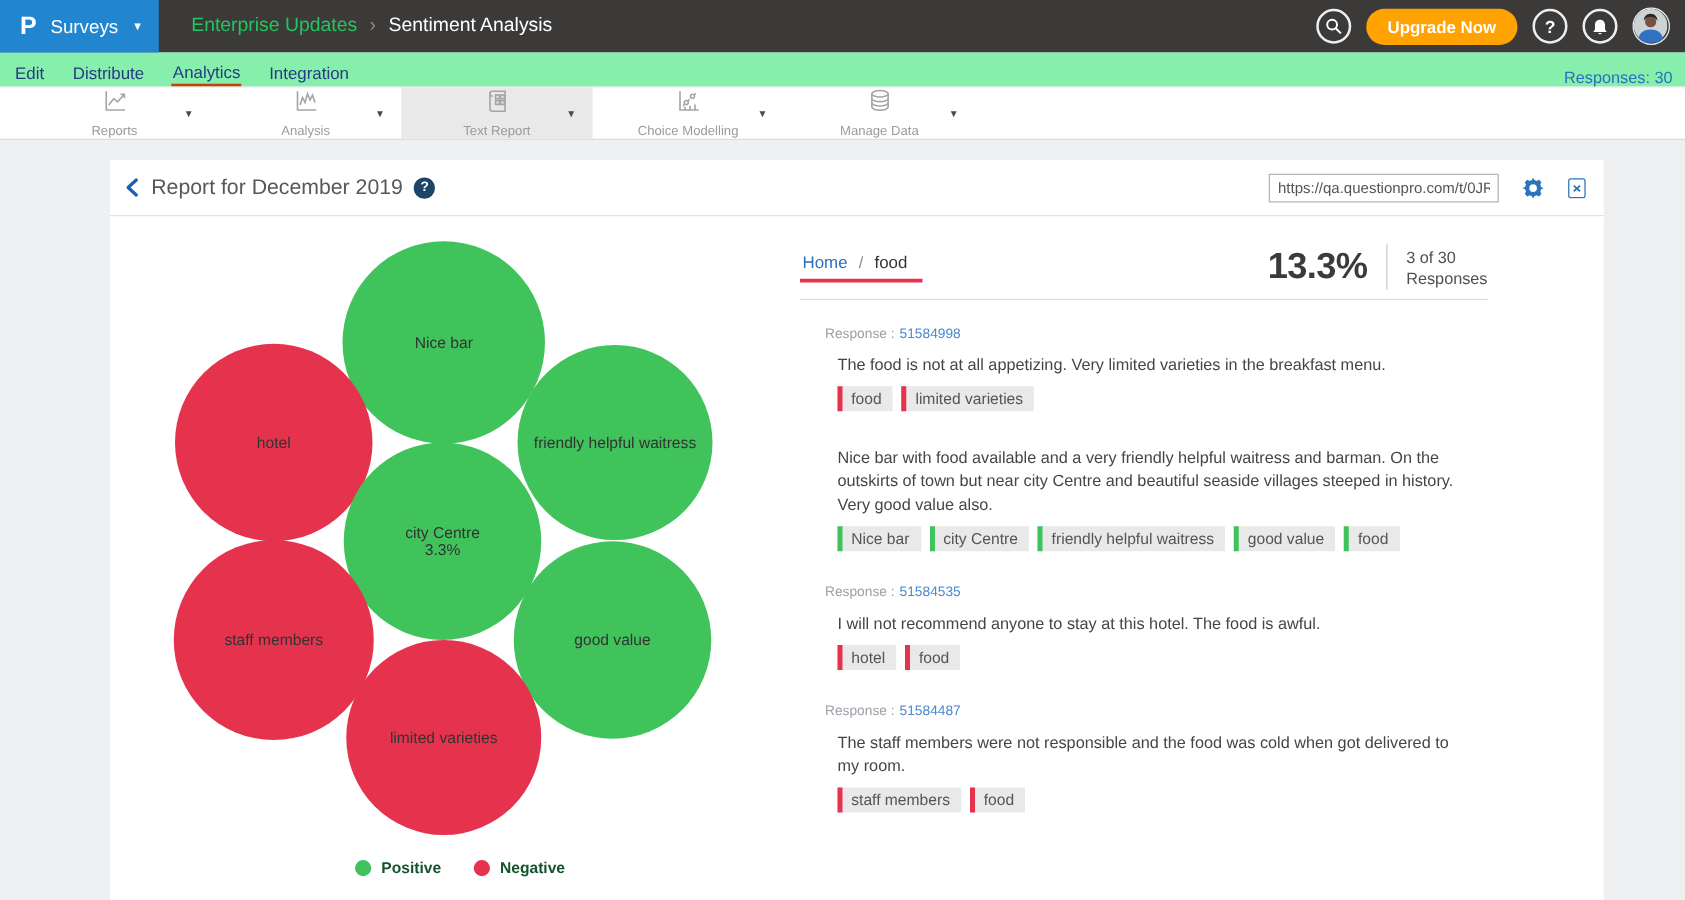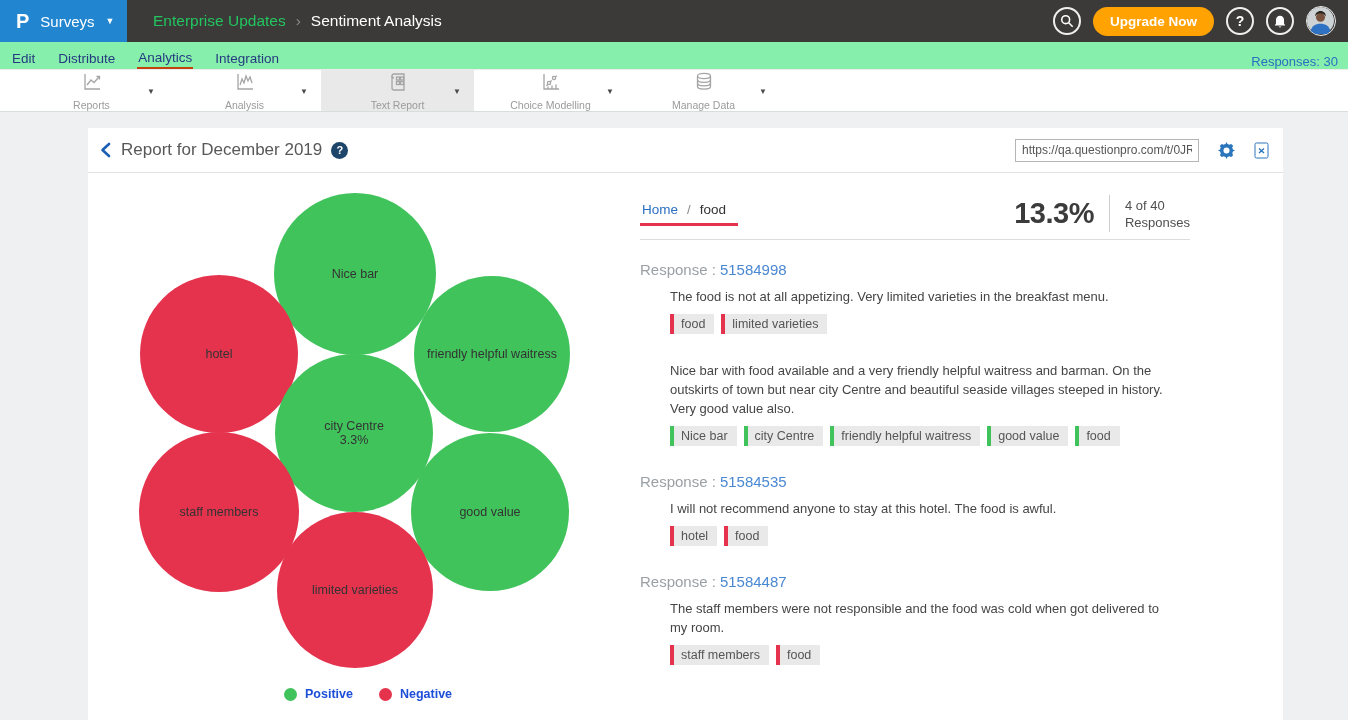--- a/index.html
+++ b/index.html
@@ -57,39 +57,39 @@
   .icon-btn { cursor:pointer; display:flex; align-items:center; }
 
   .card-body { display:flex; height:553px; }
 
   
   .chart-area { width:552px; flex:none; position:relative; }
   .bubble { position:absolute; border-radius:50%; display:flex; flex-direction:column;
     align-items:center; justify-content:center; text-align:center; cursor:pointer;
     font-size:12.5px; color:#333; white-space:nowrap; }
   .legend { position:absolute; left:196px; top:514px; display:flex; gap:26px; align-items:center; }
-  .legend-item { display:flex; align-items:center; gap:8px; font-size:12.5px; font-weight:700; color:#1d4ed8; }
+  .legend-item { display:flex; align-items:center; gap:8px; font-size:12.5px; font-weight:700; color:#14532d; }
   .legend-dot { width:13px; height:13px; border-radius:50%; }
 
   
   .detail-panel { flex:1; padding:22px 93px 0 0; }
   .detail-header { display:flex; align-items:center; justify-content:space-between; }
   .crumbs { display:flex; gap:9px; align-items:baseline; border-bottom:3px solid #e5334e;
     padding:0 12px 6px 2px; }
   .crumb-home { font-size:13.5px; color:#2a6fc0; cursor:pointer; }
   .crumb-slash { font-size:13px; color:#888; }
   .crumb-food { font-size:13.5px; color:#333; }
   .stats { display:flex; align-items:center; }
   .pct-big { font-size:29px; font-weight:700; color:#3b3b3b; letter-spacing:-0.5px; }
   .stat-divider { width:1px; height:37px; background:#ccc; margin:0 15px; }
   .stat-count { font-size:13px; color:#4f4f4f; line-height:17px; }
   .detail-rule { border-bottom:1px solid #ddd; margin-top:7px; }
   .responses-list { margin-top:21px; }
   .response-item { margin-bottom:27px; }
-  .resp-head { font-size:15px; color:#9aa0a6; }
+  .resp-head { font-size:11px; color:#9aa0a6;margin-left:20px; }
   .resp-id { color:#4a88d2; margin-left:4px; cursor:pointer; }
   .resp-text { margin:9px 0 8px 30px; font-size:13px; color:#454545; line-height:19px; max-width:504px; }
   .resp-tags { margin-left:30px; display:flex; gap:7px; flex-wrap:wrap; }
   .tag { background:#e9e9e9; color:#555; font-size:12.5px; padding:3px 9px 3px 7px;
     border-left:4px solid #999; }
 </style>
 </head>
 <body>
 
 <div class="topbar">
@@ -266,21 +266,21 @@
         <div class="detail-header">
           <div class="crumbs">
             <span class="crumb-home">Home</span>
             <span class="crumb-slash">/</span>
             <span class="crumb-food">food</span>
           </div>
           <div class="stats">
             <span class="pct-big">13.3%</span>
             <span class="stat-divider"></span>
             <span class="stat-count">
-              <span style="display:block;">4 of 40</span>
+              <span style="display:block;">3 of 30</span>
               <span style="display:block;">Responses</span>
             </span>
           </div>
         </div>
         <div class="detail-rule"></div>
         <div class="responses-list">
             <div class="response-item">
               <div class="resp-head"><span>Response :</span><span class="resp-id">51584998</span></div>
               <div class="resp-text">The food is not at all appetizing. Very limited varieties in the breakfast menu.</div>
               <div class="resp-tags">

